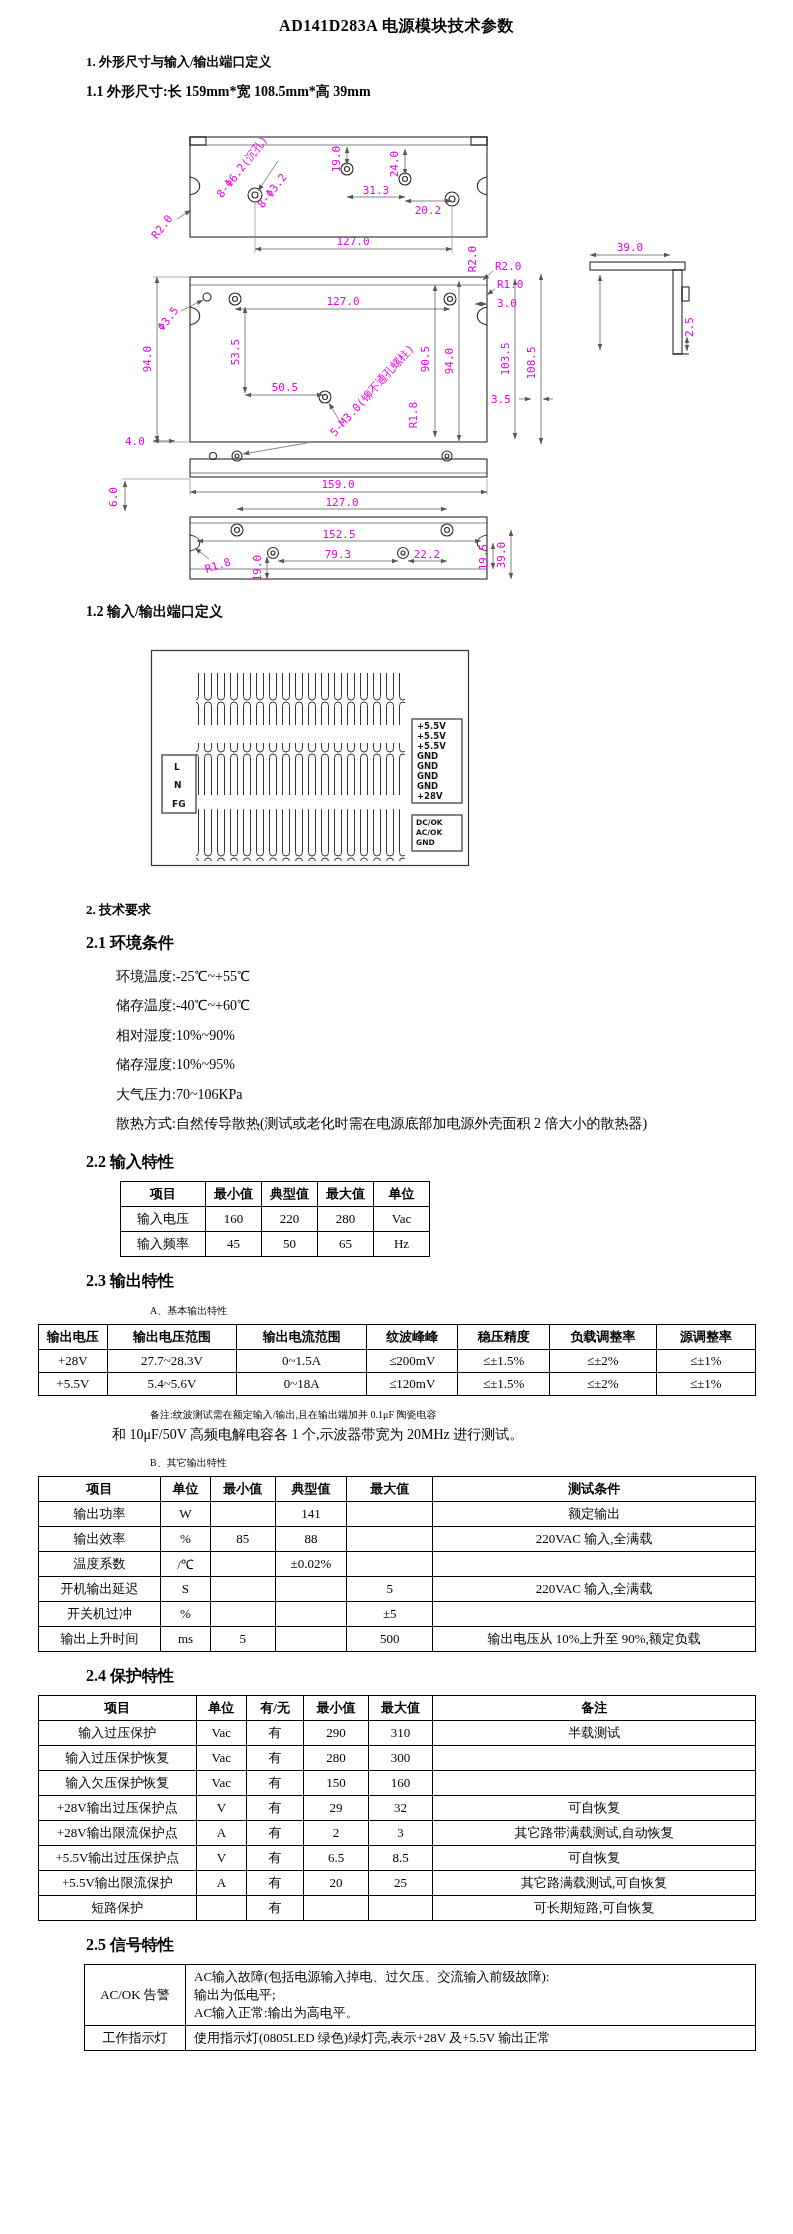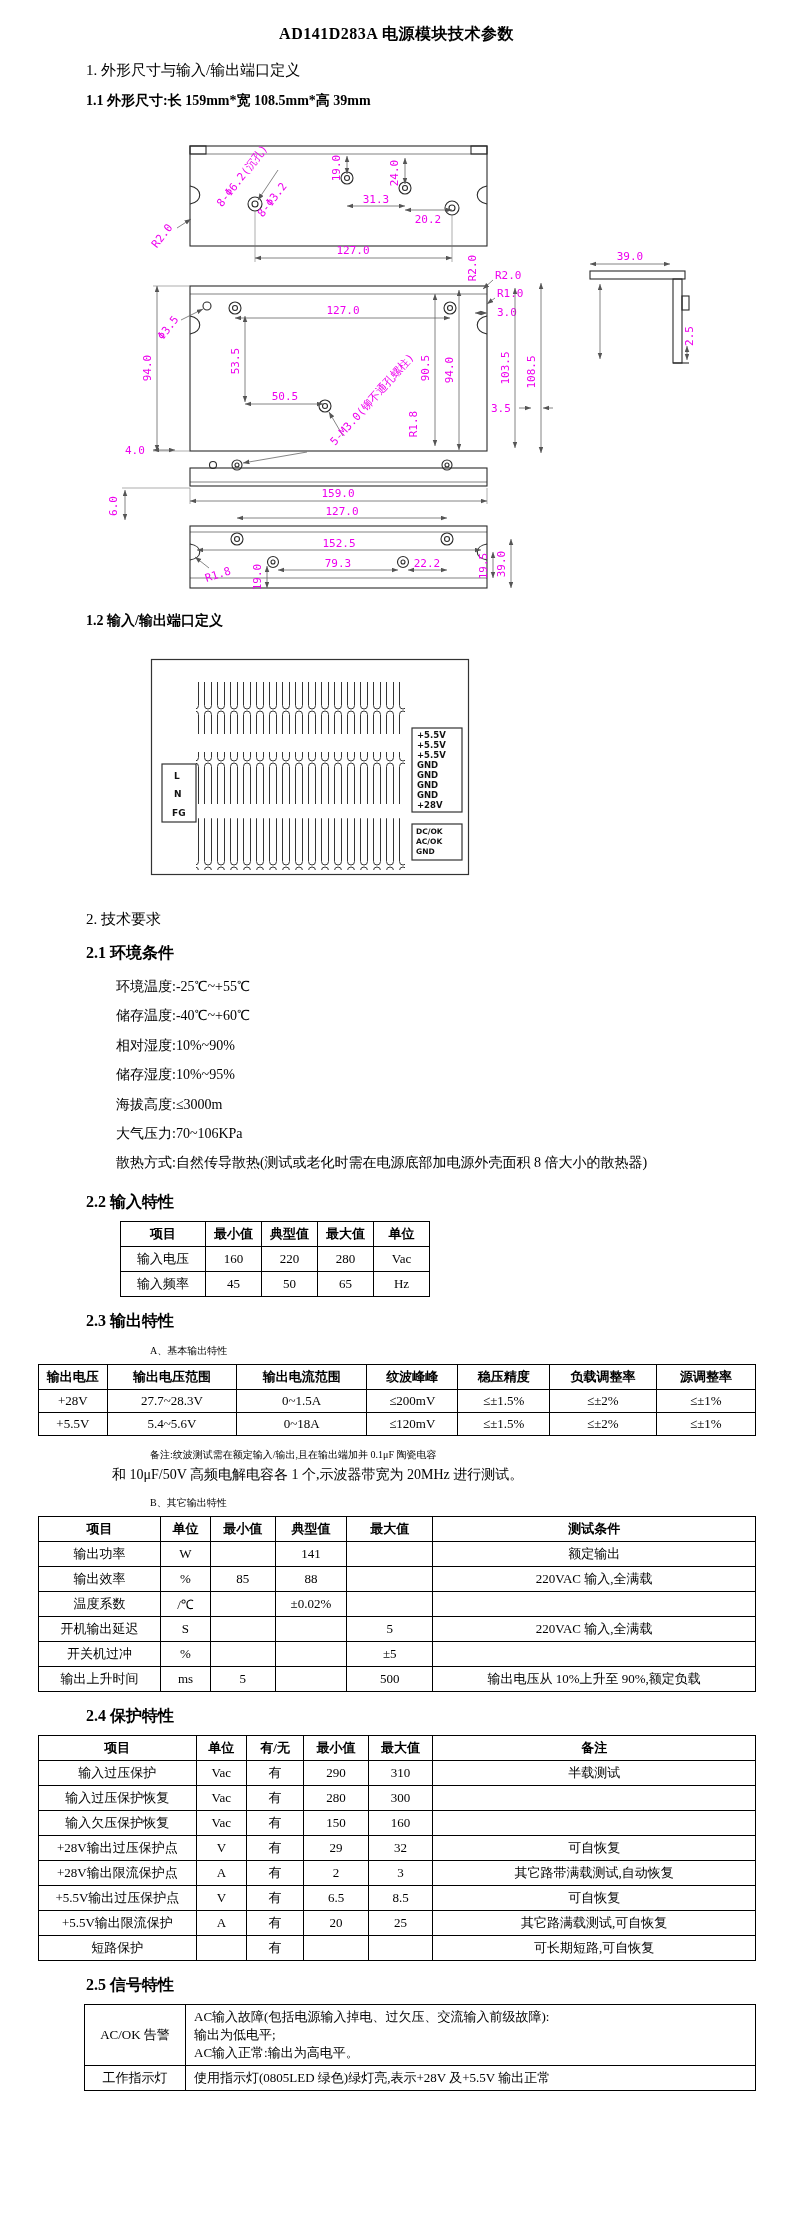--- a/index.html
+++ b/index.html
@@ -1,22 +1,22 @@
 <!DOCTYPE html>
 <html><head>
 <meta charset="utf-8">
 <style>
   html,body{margin:0;padding:0;}
   body{
     width:793px;height:2234px;background:#ffffff;color:#000;
     font-family:"Liberation Serif", serif;font-size:14px;
     position:relative;overflow:hidden;
   }
-  .title{ text-align:center; font-weight:bold; font-size:16px; padding-top:24px; letter-spacing:.5px;}
-  .sec-h1{ margin:16px 0 0 86px; font-weight:normal; font-size:15px;}
+  .title{ text-align:center; font-weight:bold; font-size:16px; padding-top:16px; letter-spacing:.5px;}
+  .sec-h1{ margin:16px 0 0 86px; font-weight:bold; font-size:13px;}
   .sec-h2{ margin:14px 0 0 86px; font-weight:bold; font-size:16px;}
   .sub-line{ margin:12px 0 0 86px; font-weight:bold; font-size:14px;}
   .drawing-wrap{ margin:6px 0 0 95px; }
   .connector-wrap{ margin:28px 0 0 150px; }
   .env-list{ margin:8px 0 0 116px; width:580px; line-height:2.1;}
   .env-item{ }
   .tbl{ border-collapse:collapse; font-size:13px; }
   .tbl td, .tbl th{ border:1px solid #000; text-align:center; padding:3px 4px; font-weight:normal; vertical-align:middle;}
   .tbl th{ font-weight:bold;}
   .tbl-input{ width:310px; margin:8px 0 0 120px;}
@@ -248,23 +248,22 @@
 </div>
 
 <div class="sec-h1" style="margin-top:30px;">2.  技术要求</div>
 <div class="sec-h2">2.1 环境条件</div>
 
 <div class="env-list">
   <div class="env-item">环境温度:-25℃~+55℃</div>
   <div class="env-item">储存温度:-40℃~+60℃</div>
   <div class="env-item">相对湿度:10%~90%</div>
   <div class="env-item">储存湿度:10%~95%</div>
-  <div class="env-item">海拔高度:≤3000m</div>
   <div class="env-item">大气压力:70~106KPa</div>
-  <div class="env-item">散热方式:自然传导散热(测试或老化时需在电源底部加电源外壳面积 8 倍大小的散热器)</div>
+  <div class="env-item">散热方式:自然传导散热(测试或老化时需在电源底部加电源外壳面积 2 倍大小的散热器)</div>
 </div>
 
 <div class="sec-h2">2.2 输入特性</div>
 
 <table class="tbl tbl-input">
   <tbody>
       <tr>
     <th style="width:92px">项目</th>
     <th style="width:54px">最小值</th>
     <th style="width:54px">典型值</th>

